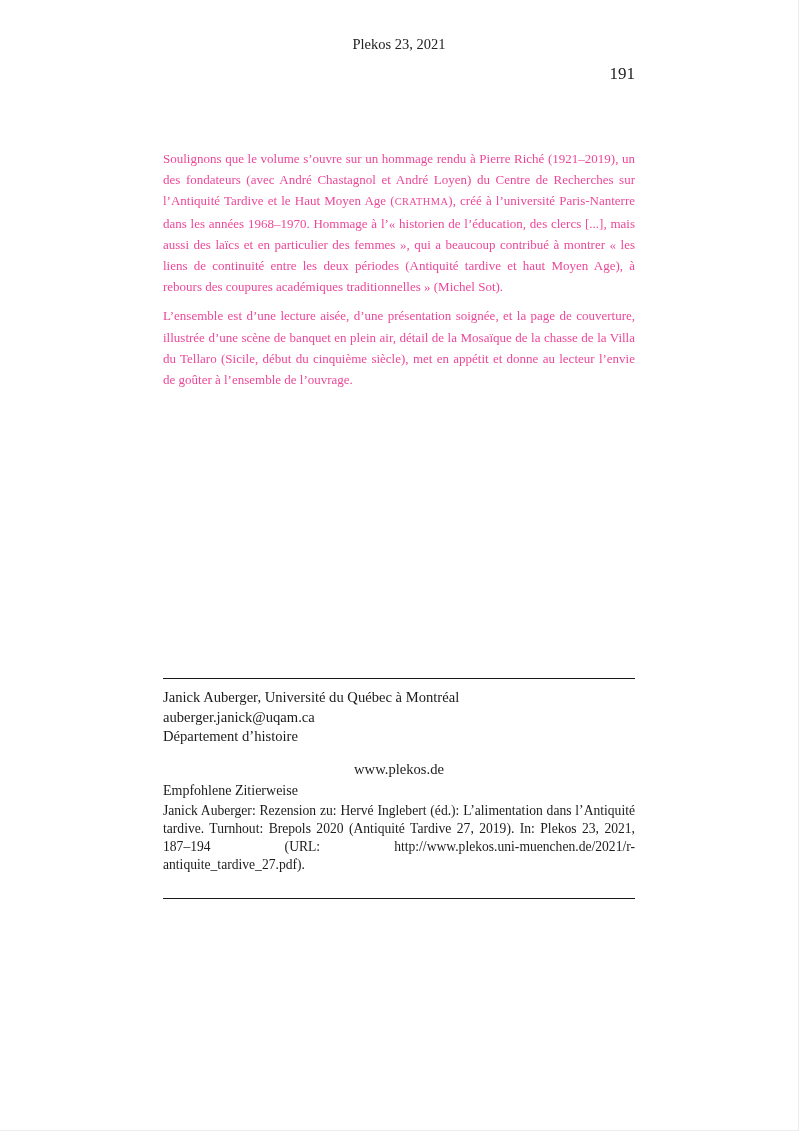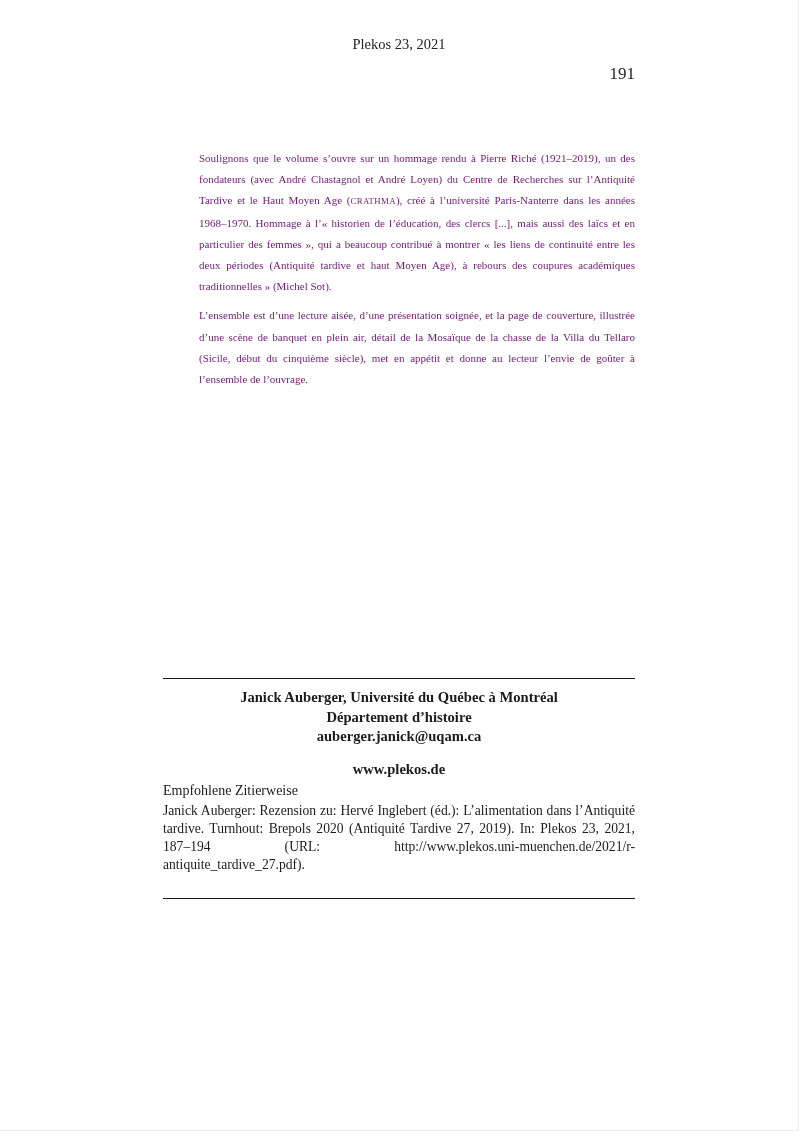--- a/index.html
+++ b/index.html
@@ -35,48 +35,46 @@
     text-align: center;
   }
   .running-head .pagenum {
     position: absolute;
     right: 0;
     top: 64px;
     font-size: 17px;
   }
   .body-text {
     margin-top: 56px;
-    font-size: 11px;
+    font-size: 13px;
     line-height: 21.2px;
     text-align: justify;
-    color: #701a75;
-    margin-left: 36px;
+    color: #ec4899;
   }
   .body-text p + p { margin-top: 8px; }
   .smallcaps {
     font-size: 0.8em;
     letter-spacing: 0.04em;
   }
   .rule {
     height: 0;
     border-top: 1.4px solid #1a1a1a;
   }
   .rule-top { margin-top: 288px; }
   .rule-bottom { margin-top: 24px; }
   .author-block {
     margin-top: 9px;
     font-size: 14.6px;
     line-height: 19.4px;
-    text-align: center;
-    font-weight: bold;
+    text-align: left;
   }
   .website {
     margin-top: 15px;
     text-align: center;
-    font-weight: bold;
+    font-weight: normal;
     font-size: 14.6px;
   }
   .cite-heading {
     margin-top: 5px;
     font-size: 14px;
   }
   .citation {
     margin-top: 3px;
     font-size: 13.6px;
     line-height: 18px;
@@ -96,22 +94,22 @@
 
     <div class="body-text">
       <p><span>Soulignons que le volume s’ouvre sur un hommage rendu à Pierre Riché (1921–2019), un des fondateurs (avec André Chastagnol et André Loyen) du Centre de Recherches sur l’Antiquité Tardive et le Haut Moyen Age (</span><span class="smallcaps">CRATHMA</span><span>), créé à l’université Paris-Nanterre dans les années 1968–1970. Hommage à l’« historien de l’éducation, des clercs [...], mais aussi des laïcs et en particulier des femmes », qui a beaucoup contribué à montrer « les liens de continuité entre les deux périodes (Antiquité tardive et haut Moyen Age), à rebours des coupures académiques traditionnelles » (Michel Sot).</span></p>
       <p>L’ensemble est d’une lecture aisée, d’une présentation soignée, et la page de couverture, illustrée d’une scène de banquet en plein air, détail de la Mosaïque de la chasse de la Villa du Tellaro (Sicile, début du cinquième siècle), met en appétit et donne au lecteur l’envie de goûter à l’ensemble de l’ouvrage.</p>
     </div>
 
     <div class="rule rule-top"></div>
 
     <div class="author-block">
       <div>Janick Auberger, Université du Québec à Montréal</div>
+      <div>auberger.janick@uqam.ca</div>
       <div>Département d’histoire</div>
-      <div>auberger.janick@uqam.ca</div>
     </div>
 
     <div class="website">www.plekos.de</div>
 
     <div class="cite-heading">Empfohlene Zitierweise</div>
 
     <p class="citation">Janick Auberger: Rezension zu: Hervé Inglebert (éd.): L’alimentation dans l’Antiquité tardive. Turnhout: Brepols 2020 (Antiquité Tardive 27, 2019). In: Plekos 23, 2021, 187–194 (URL: http://www.plekos.uni-muenchen.de/2021/r-antiquite_tardive_27.pdf).</p>
 
     <div class="rule rule-bottom"></div>
 

